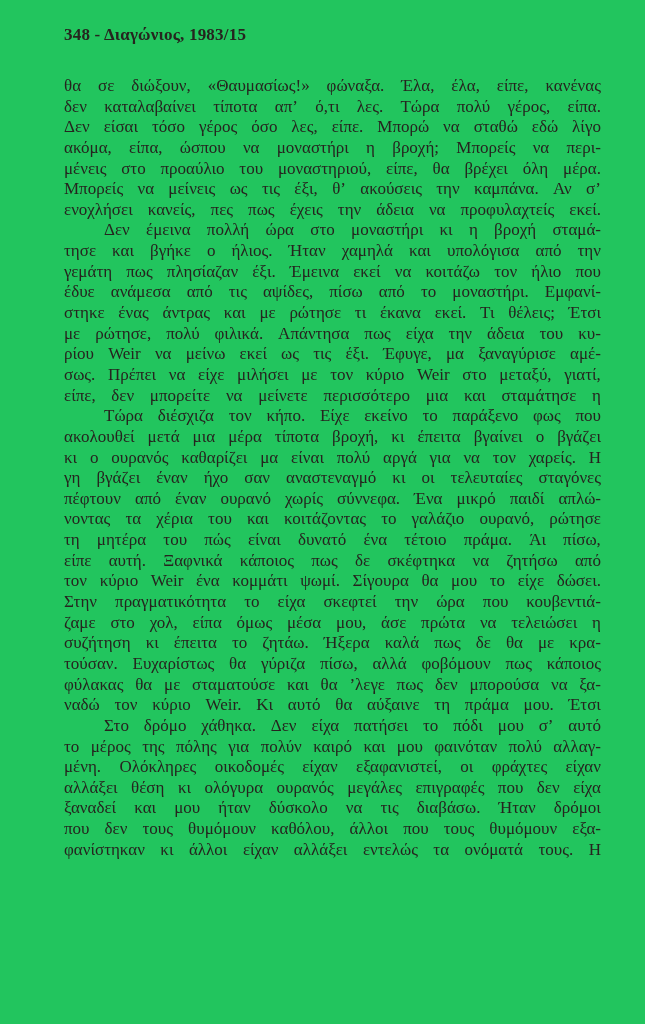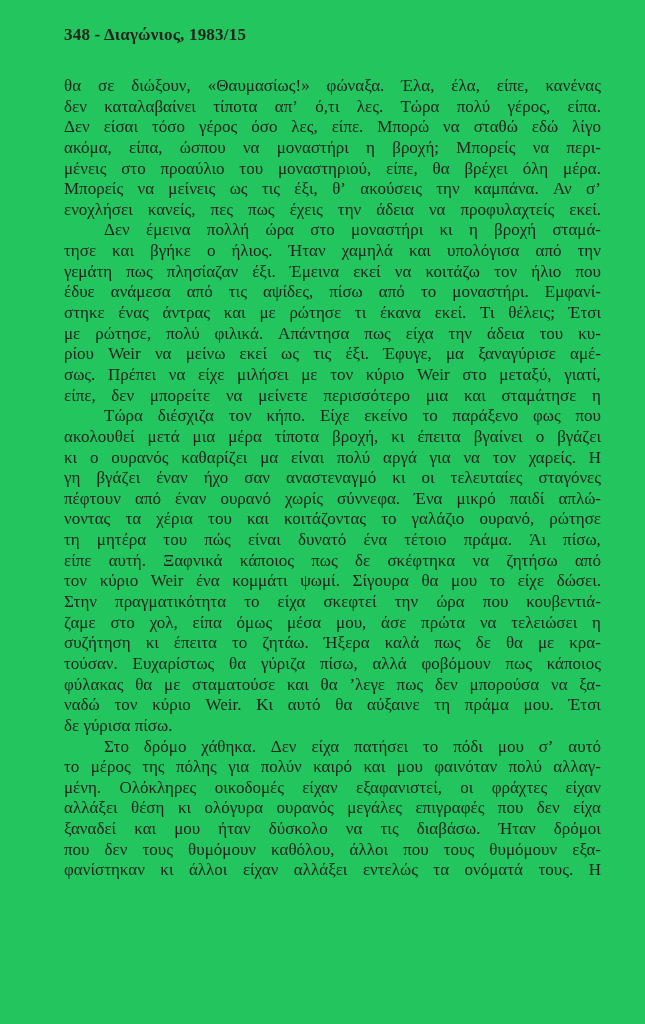--- a/index.html
+++ b/index.html
@@ -447,21 +447,20 @@
           <span>Weir.</span>
           <span>Κι</span>
           <span>αυτό</span>
           <span>θα</span>
           <span>αύξαινε</span>
           <span>τη</span>
           <span>πράμα</span>
           <span>μου.</span>
           <span>Έτσι</span>
         </div>
-        <div class="line">δε γύρισα πίσω.</div>
       </div>
       <div class="paragraph">
         <div class="line just indent">
           <span>Στο</span>
           <span>δρόμο</span>
           <span>χάθηκα.</span>
           <span>Δεν</span>
           <span>είχα</span>
           <span>πατήσει</span>
           <span>το</span>

